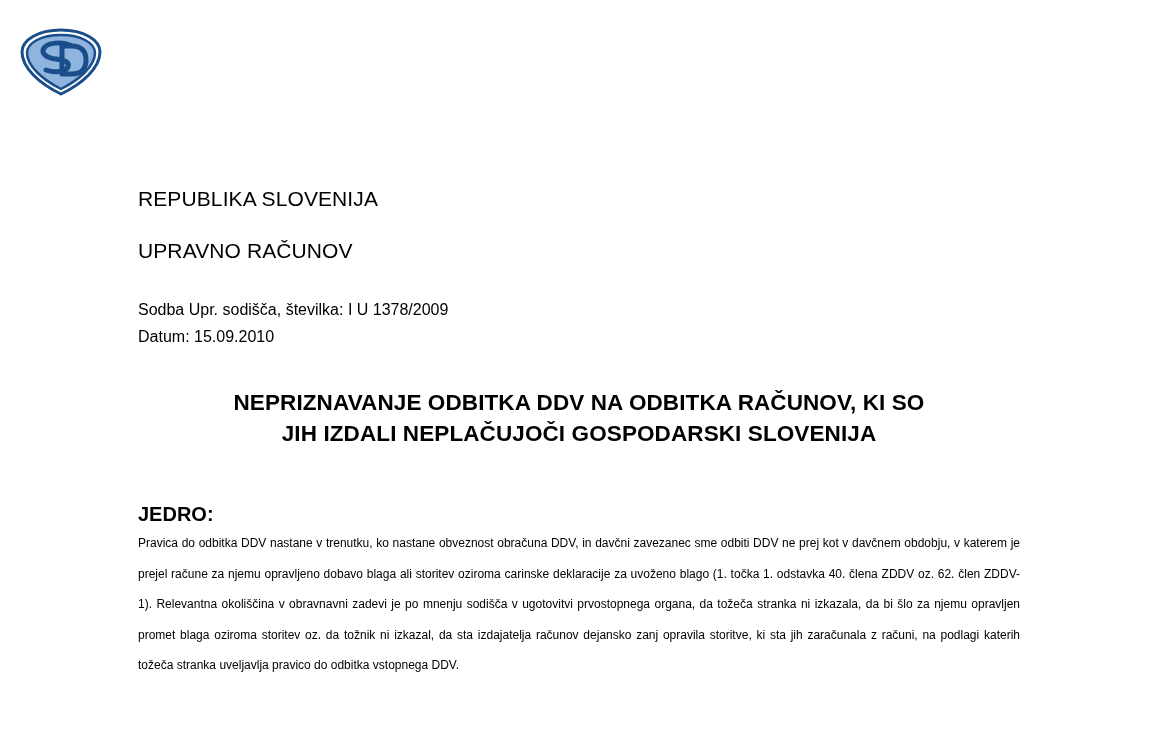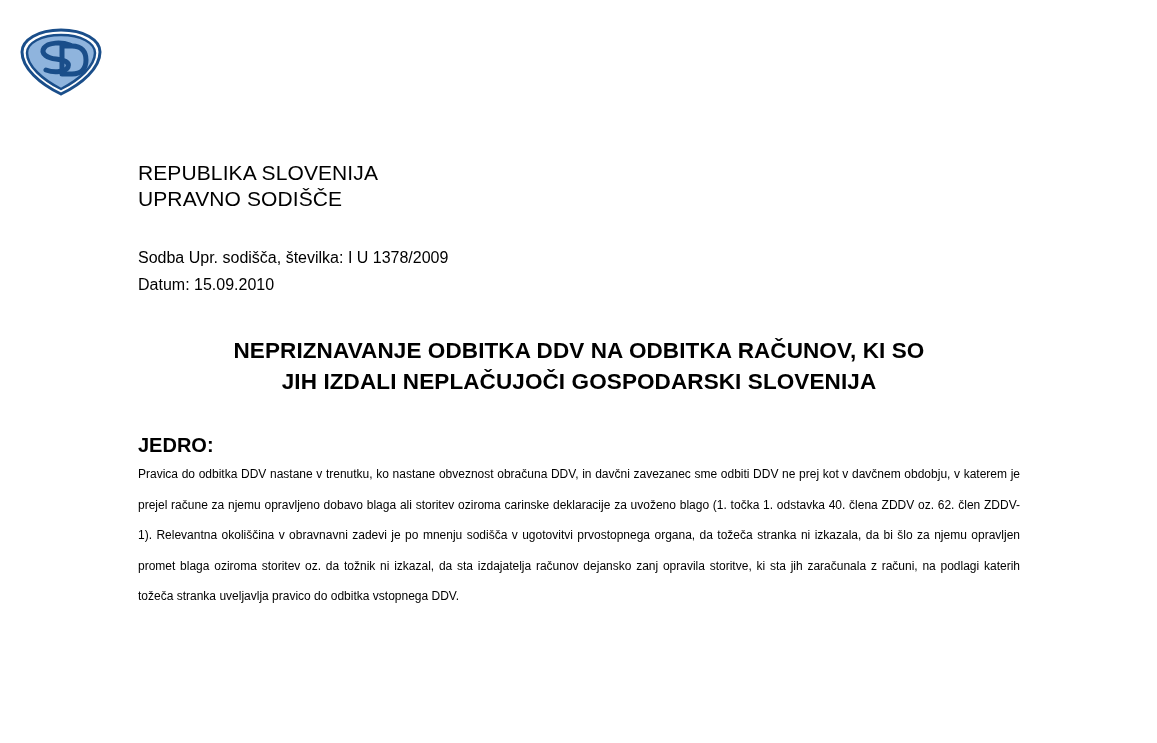--- a/index.html
+++ b/index.html
@@ -37,20 +37,21 @@
     position: absolute;
     left: 138px;
     top: 160px;
     width: 882px;
   }
 
   .org-line {
     font-size: 21px;
     line-height: 26px;
     letter-spacing: 0.1px;
+    margin-top: 26px;
   }
 
   .meta {
     margin-top: 32px;
   }
   .meta-line {
     font-size: 16px;
     line-height: 27px;
   }
 
@@ -58,21 +59,21 @@
     margin-top: 37px;
     text-align: center;
     font-size: 22.5px;
     font-weight: bold;
     line-height: 31px;
     letter-spacing: 0.1px;
     padding: 0 10px;
   }
 
   .section {
-    margin-top: 35px;
+    margin-top: 52px;
   }
   .section-head {
     font-size: 20px;
     font-weight: bold;
     line-height: 26px;
   }
   .section-body {
     font-size: 12px;
     line-height: 30.5px;
     text-align: justify;
@@ -91,21 +92,21 @@
       <path d="M52 17 C44 14 30 14 26 20 C22 26 30 30 38 31 C46 32 52 34 50 39 C48 44 36 45 28 42" fill="none" stroke="#1a4e8a" stroke-width="5" stroke-linecap="round"></path>
       <path d="M44 18 L44 46 L54 46 C64 46 68 40 68 32 C68 24 64 18 54 18 Z" fill="none" stroke="#1a4e8a" stroke-width="5" stroke-linejoin="round"></path>
       <path d="M14 30 L72 30" stroke="#1a4e8a" stroke-width="2" opacity="0.0"></path>
     </svg>
   </div>
 
   <div class="doc">
 
     <div>
       <div class="org-line">REPUBLIKA SLOVENIJA</div>
-      <div class="org-line">UPRAVNO SODIŠČE</div>
+      <div class="org-line">UPRAVNO RAČUNOV</div>
     </div>
 
     <div class="meta">
       <div class="meta-line">Sodba Upr. sodišča, številka: I U 1378/2009</div>
       <div class="meta-line">Datum: 15.09.2010</div>
     </div>
 
     <div class="title">
       <div>NEPRIZNAVANJE ODBITKA DDV NA ODBITKA RAČUNOV, KI SO</div>
       <div>JIH IZDALI NEPLAČUJOČI GOSPODARSKI SLOVENIJA</div>

